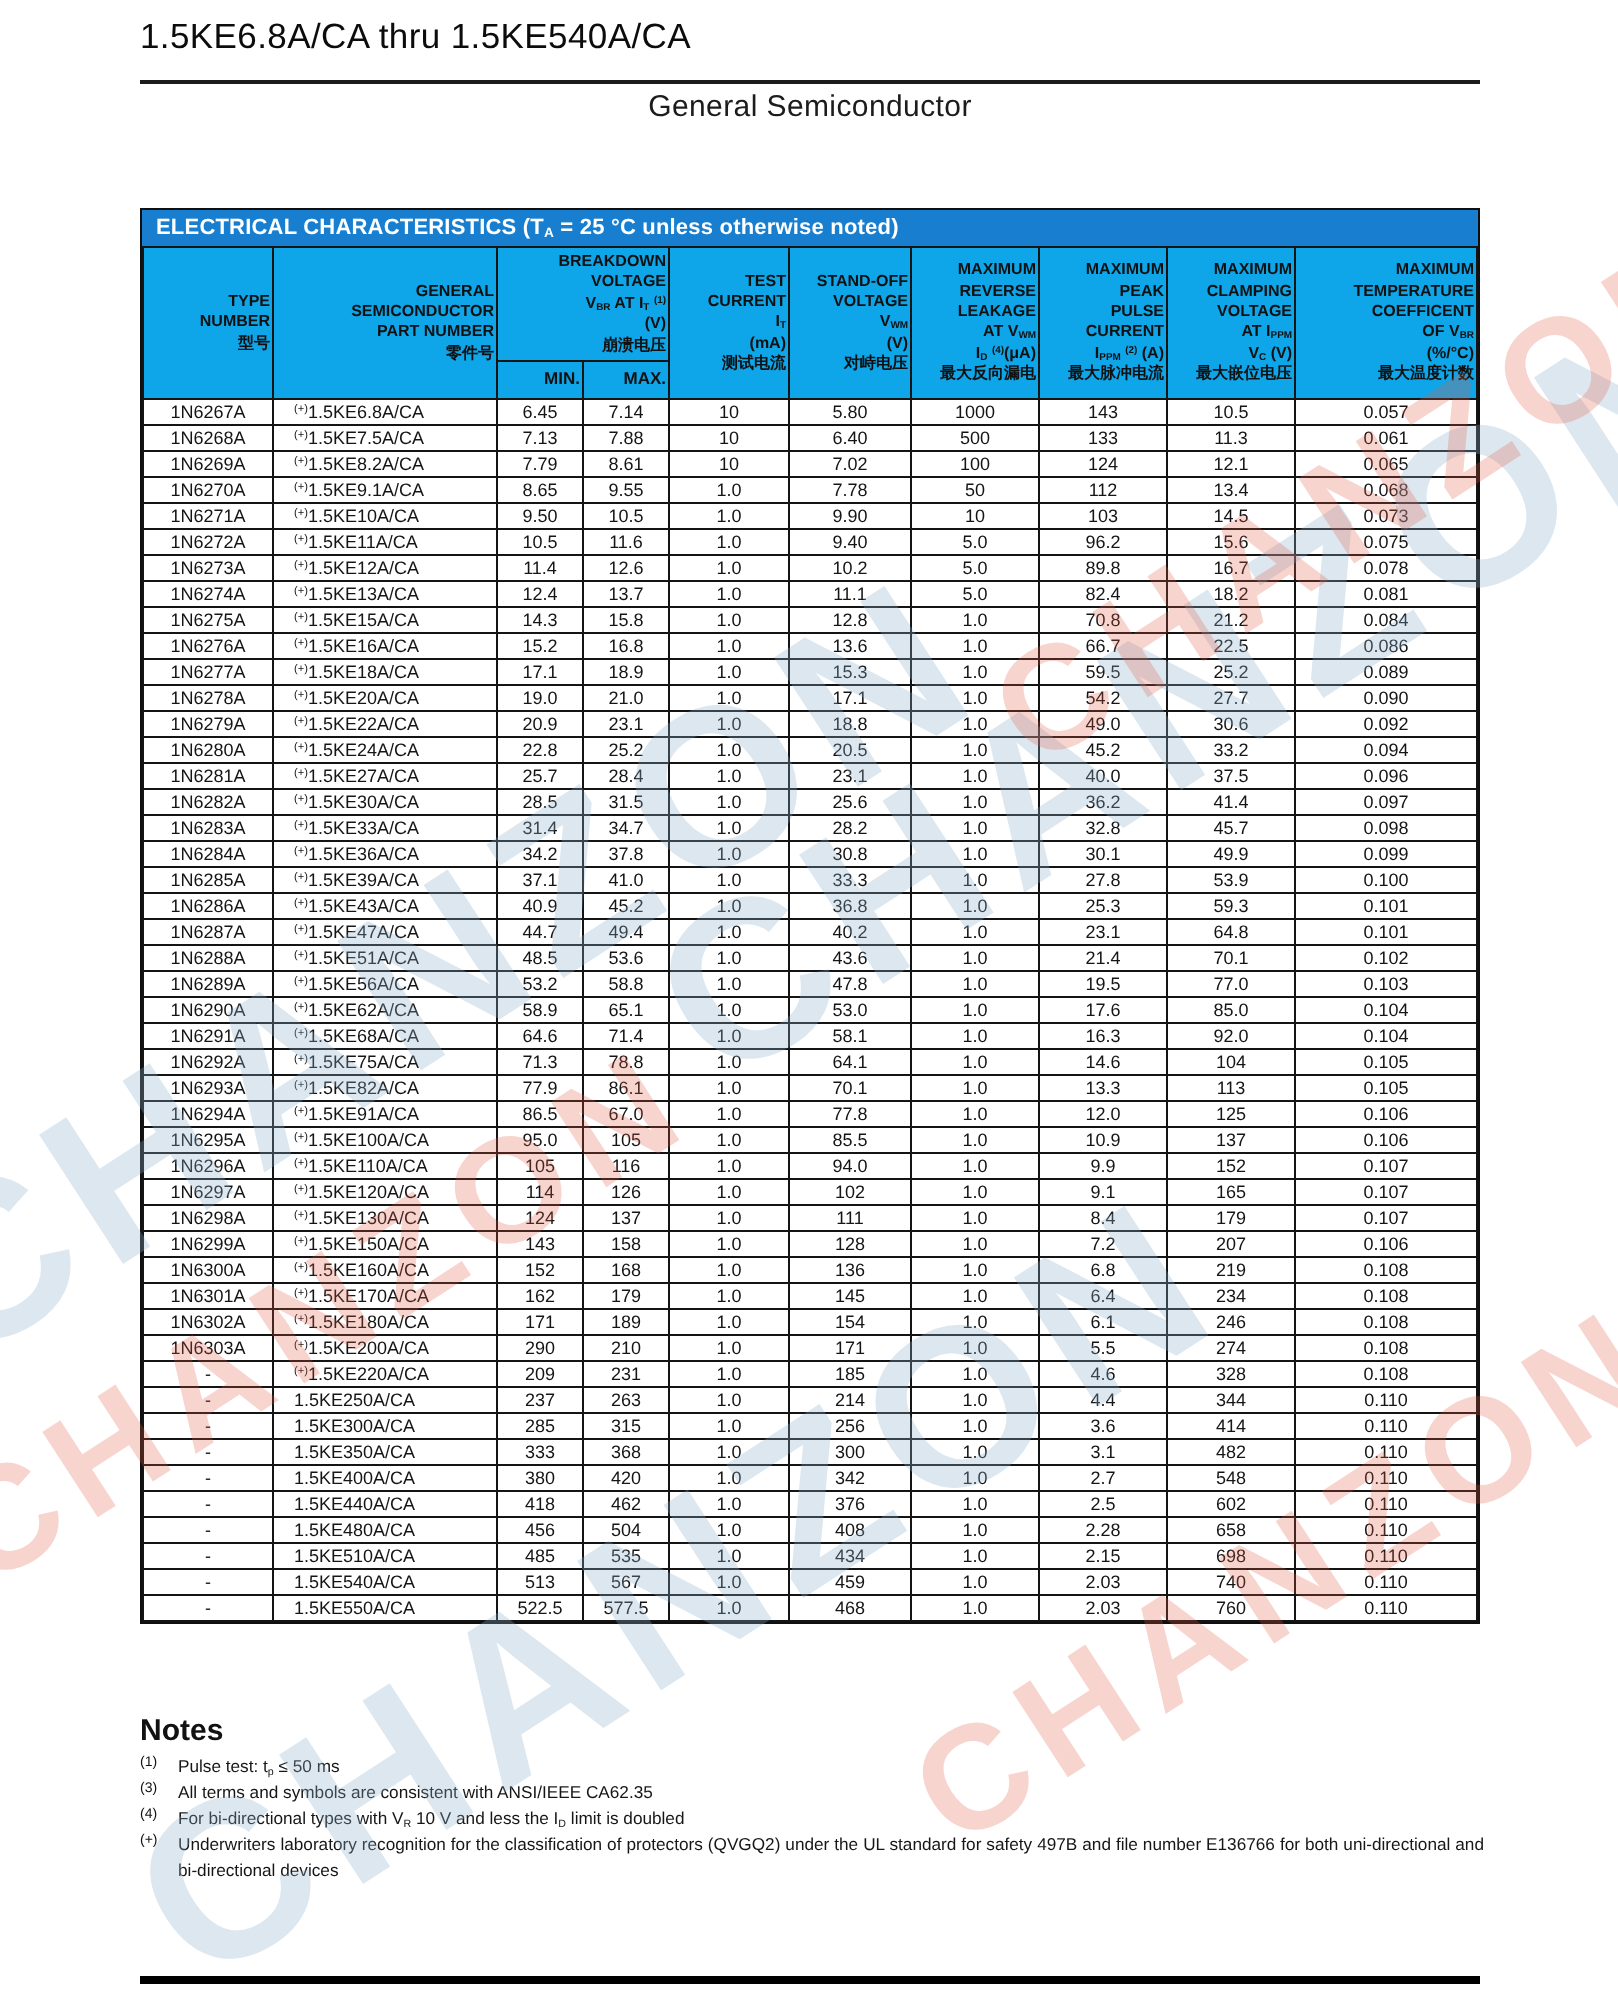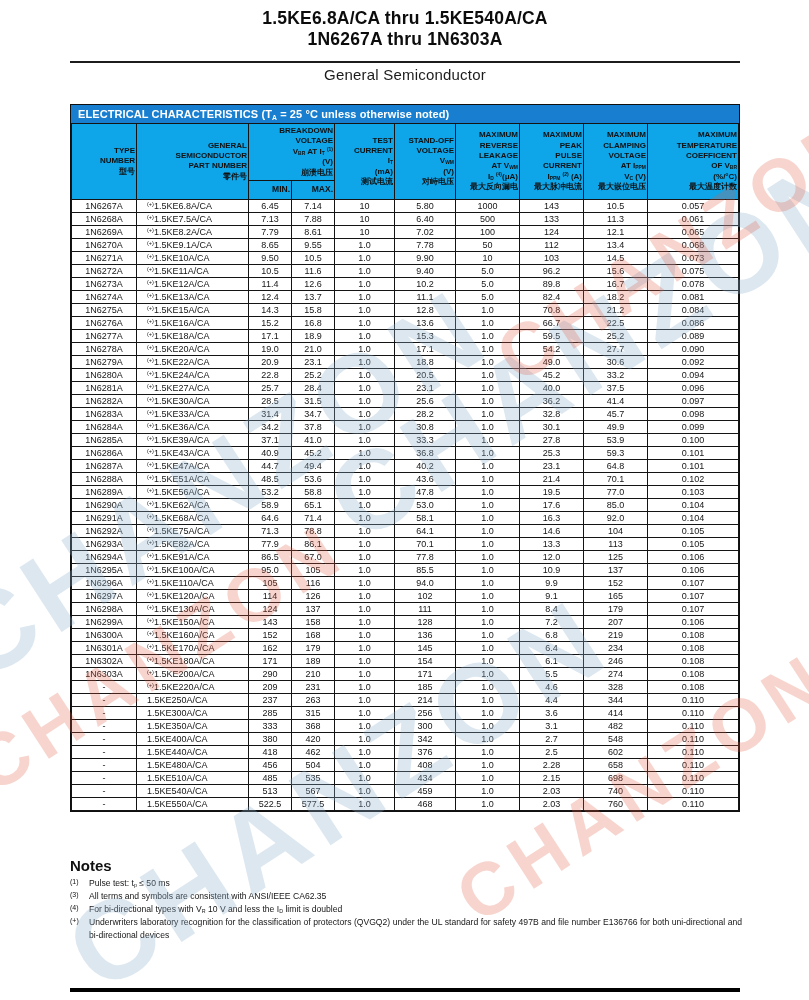--- a/index.html
+++ b/index.html
@@ -1,21 +1,21 @@
 <!DOCTYPE html>
 <html><head>
 <meta charset="utf-8">
 <style>
   html,body{margin:0;padding:0;background:#d8d8d8;}
   *{box-sizing:border-box;}
   .page{position:relative;width:809px;height:1000px;background:#fff;overflow:hidden;
         font-family:"Liberation Sans","DejaVu Sans",sans-serif;color:#111;margin:0 auto;}
   
   .hdr{position:absolute;left:70px;top:8px;width:670px;}
-  .title{font-size:17.5px;font-weight:bold;text-align:center;line-height:21px;letter-spacing:0.2px;color:#0c0c0c;}
+  .title{font-size:17.5px;font-weight:normal;text-align:left;line-height:21px;letter-spacing:0.2px;color:#0c0c0c;}
   .rule{margin-top:11px;height:2.2px;background:#1c1c1c;}
   .brand{margin-top:3px;font-size:15px;text-align:center;color:#1c1c1c;font-weight:400;letter-spacing:0.2px;}
   
   .tablewrap{position:absolute;left:70px;top:104px;width:670px;border:1.5px solid #0f0f0f;background:#fff;}
   .caption{height:18px;line-height:18px;background:#187fd0;color:#fff;font-weight:bold;
            font-size:11px;padding-left:7px;letter-spacing:0.1px;}
   table{border-collapse:collapse;width:667px;table-layout:fixed;}
   th,td{border:1px solid #141414;padding:0;}
   thead th{font-size:8px;font-weight:bold;line-height:1.3;text-align:right;vertical-align:middle;
            padding:2px 1px;background:#0ea5e9;}
@@ -54,21 +54,20 @@
   <span class="wm blue b1">CHANZON</span>
   <span class="wm blue b2">CHANZON</span>
   <span class="wm blue b3">CHANZON</span>
   <span class="wm red r1">CHANZON</span>
   <span class="wm red r2">CHANZON</span>
   <span class="wm red r3">CHANZON</span>
 
   <div class="hdr">
     <div class="title">
       <div>1.5KE6.8A/CA thru 1.5KE540A/CA</div>
-      <div>1N6267A thru 1N6303A</div>
     </div>
     <div class="rule"></div>
     <div class="brand">General Semiconductor</div>
   </div>
 
   <div class="tablewrap">
     <div class="caption">ELECTRICAL CHARACTERISTICS (T<sub>A</sub> = 25 °C unless otherwise noted)</div>
     <table>
       <colgroup>
         <col style="width:65px">

